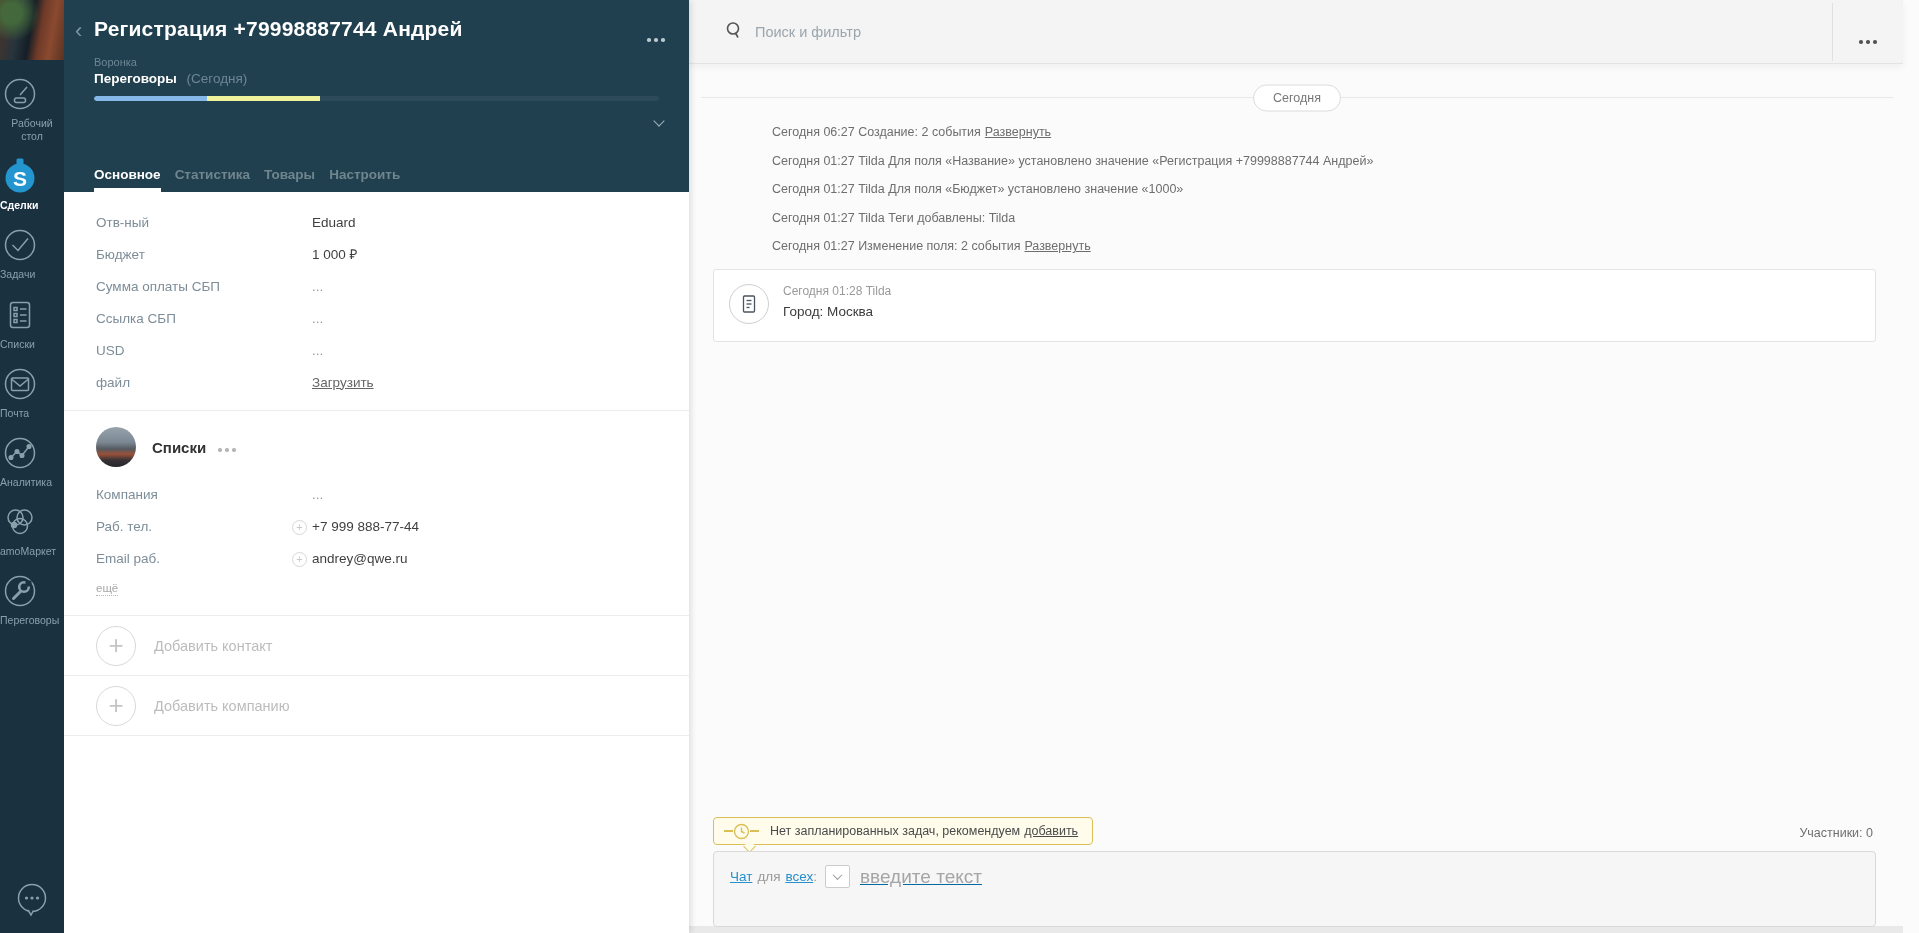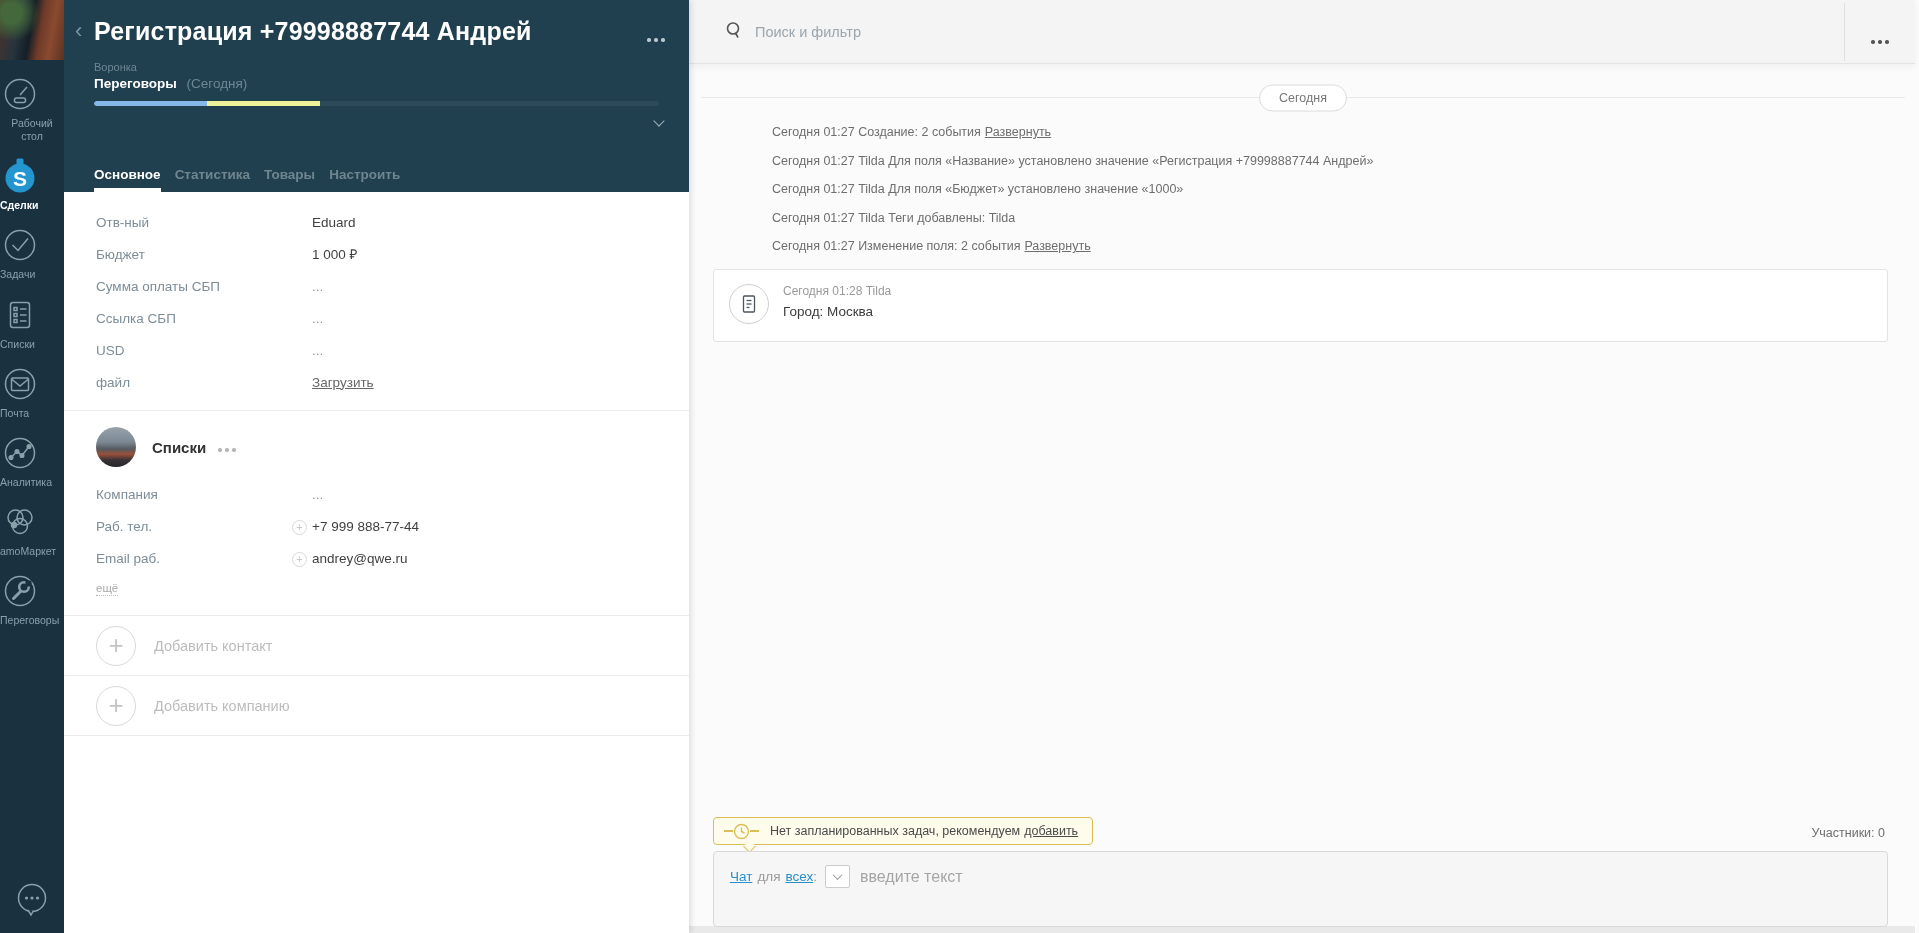--- a/index.html
+++ b/index.html
@@ -19,21 +19,21 @@
   .nav-item svg { display:block; }
   .nav-label { margin-top:3px; font-size:10.5px; line-height:1.25; color:#8aa0ab; text-align:center; }
   .nav-item.active .nav-label { color:#fff; font-weight:bold; }
   .sidebar-chat { position:absolute; bottom:10px; left:12px; }
 
   
   .deal-panel { position:absolute; left:64px; top:0; width:625px; height:100%; background:#fff;
     box-shadow:2px 0 6px rgba(0,0,0,.12); z-index:20; }
   .deal-header { height:192px; background:#20404f; position:relative; padding:0 30px; }
   .back-chevron { position:absolute; left:11px; top:20px; color:#7d93a0; font-size:22px; line-height:1; cursor:pointer; }
-  .deal-title { padding-top:17px; color:#fff; font-size:25px; font-weight:bold; letter-spacing:.2px; white-space:nowrap; }
+  .deal-title { padding-top:17px; color:#fff; font-size:21px; font-weight:bold; letter-spacing:.2px; white-space:nowrap; }
   .hdr-dots { position:absolute; right:24px; top:28px; color:#bcc8cf; cursor:pointer; }
   .dots { position:relative; display:inline-block; width:18px; height:4px; }
   .dots i { position:absolute; top:0; width:3.5px; height:3.5px; border-radius:50%; background:currentColor; }
   .dots i:nth-child(1){left:0} .dots i:nth-child(2){left:7px} .dots i:nth-child(3){left:14px}
   .id-row { margin-top:14px; display:flex; align-items:center; }
   .deal-id { color:#53707f; font-size:13.5px; }
   .deal-tag { margin-left:10px; padding:2px 9px 3px; font-size:13px; color:#e9eff2;
     border:1px solid #5f7a88; background:rgba(255,255,255,.10); border-radius:2px; cursor:pointer; }
   .funnel-label { margin-top:15px; font-size:11px; color:#6d8694; }
   .stage-row { margin-top:3px; font-size:13.5px; }
@@ -68,21 +68,21 @@
   .more-link { display:inline-block; margin:8px 0 0 32px; font-size:11.5px; color:#a8a8a8;
     border-bottom:1px dotted #b5b5b5; padding-bottom:1px; cursor:pointer; }
   .contact-block-end { margin-top:19px; }
 
   .add-row { display:flex; align-items:center; height:60px; padding-left:32px; border-bottom:1px solid #ececec; cursor:pointer; }
   .add-circle { width:40px; height:40px; border:1px solid #d9d9d9; border-radius:50%; color:#c4c4c4;
     font-size:26px; font-weight:300; line-height:37px; text-align:center; flex:none; }
   .add-label { margin-left:18px; font-size:14.5px; color:#bcbcbc; }
 
   
-  .feed-panel { position:absolute; left:689px; top:0; right:4px; height:100%; background:#fbfbfb;border-radius:22px; }
+  .feed-panel { position:absolute; left:689px; top:0; right:16px; height:100%; background:#fbfbfb;border-radius:22px; }
   .search-bar { height:64px; background:#f4f4f4; border-bottom:1px solid #e3e3e3;
     box-shadow:0 3px 7px rgba(0,0,0,.05); display:flex; align-items:center; padding-left:36px; position:relative; }
   .search-input { flex:1; margin-left:12px; border:none; outline:none; background:transparent;
     font-family:"Liberation Sans",sans-serif; font-size:14.5px; color:#555; }
   .search-input::placeholder { color:#9aa5ad; }
   .searchbar-divider { position:absolute; right:70px; top:3px; width:1px; height:58px; background:#e0e0e0; }
   .searchbar-dots { position:absolute; right:26px; top:30px; color:#555; cursor:pointer; }
 
   .day-divider { position:relative; height:1px; background:#e8e8e8; margin:33px 10px 0 12px; }
   .day-pill { position:absolute; left:50%; top:50%; transform:translate(-50%,-50%); background:#fff;
@@ -117,21 +117,21 @@
     border:1px solid #d9d9d9; border-radius:4px; padding:13px 16px; }
   .chat-row { display:flex; align-items:center; font-size:13.5px; color:#9a9a9a; }
   .chat-row a { color:#268fcc; text-decoration:underline; cursor:pointer; }
   .chat-for { margin:0 5px; }
   .chat-colon { color:#9a9a9a; margin-right:8px; }
   .chat-select { width:25px; height:23px; background:#fff; border:1px solid #ccc; border-radius:2px;
     display:flex; align-items:center; justify-content:center; margin-right:10px; cursor:pointer; }
   .chat-select .chev { width:7px; height:7px; border-right:1.5px solid #999; border-bottom:1.5px solid #999;
     transform:rotate(45deg) translate(-1px,-1px); }
   .chat-input { flex:1; border:none; outline:none; background:transparent;
-    font-family:"Liberation Sans",sans-serif; font-size:16px; color:#be185d; }
+    font-family:"Liberation Sans",sans-serif; font-size:19px; color:#0369a1;text-decoration:underline; }
   .chat-input::placeholder { color:#a5a5a5; }
 </style>
 </head>
 <body>
 
 <div id="app">
 
   <div class="sidebar">
     <div class="account-avatar"></div>
     <div class="nav">
@@ -353,21 +353,21 @@
         <span class="dots"><i></i><i></i><i></i></span>
       </span>
     </div>
 
     <div class="day-divider">
       <span class="day-pill">Сегодня</span>
     </div>
 
     <div class="events">
       <div class="event">
-        <span>Сегодня 01:27 Создание: 2 события</span><a>Развернуть</a>
+        <span>Сегодня 06:27 Создание: 2 события</span><a>Развернуть</a>
       </div>
       <div class="event">
         <span>Сегодня 01:27 Tilda Для поля «Название» установлено значение «Регистрация +79998887744 Андрей»</span>
       </div>
       <div class="event">
         <span>Сегодня 01:27 Tilda Для поля «Бюджет» установлено значение «1000»</span>
       </div>
       <div class="event">
         <span>Сегодня 01:27 Tilda Теги добавлены: Tilda</span>
       </div>

